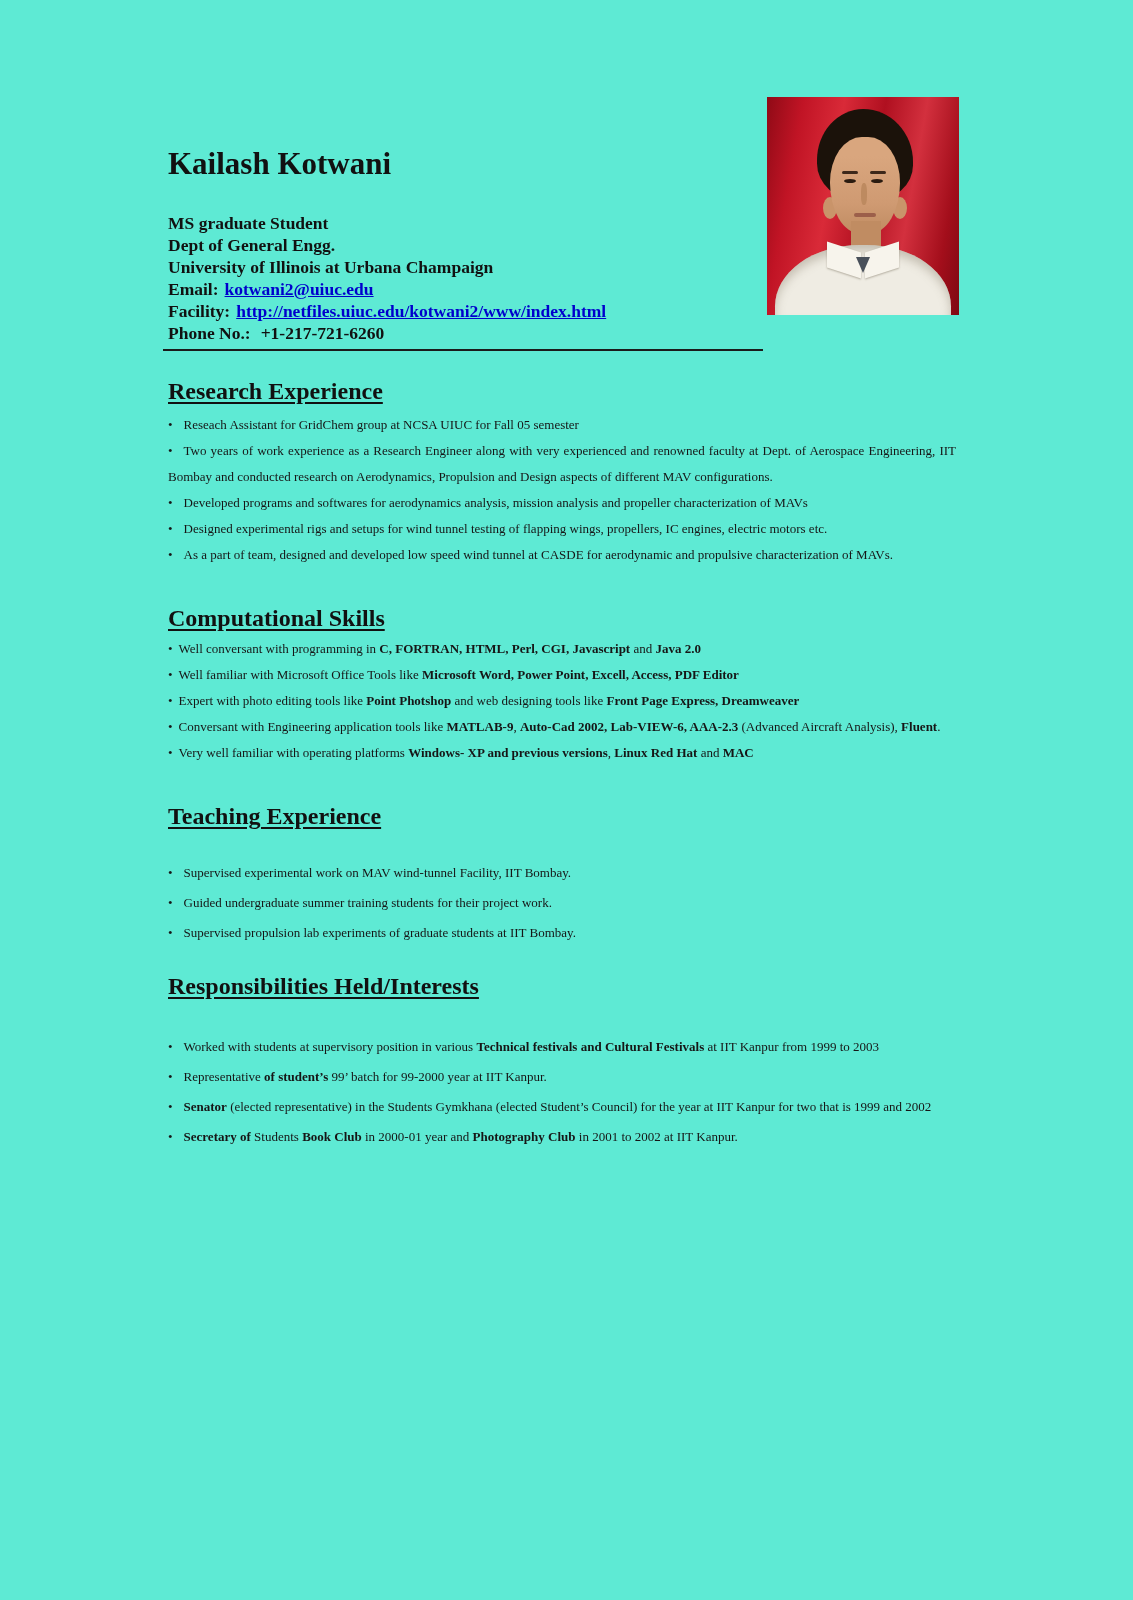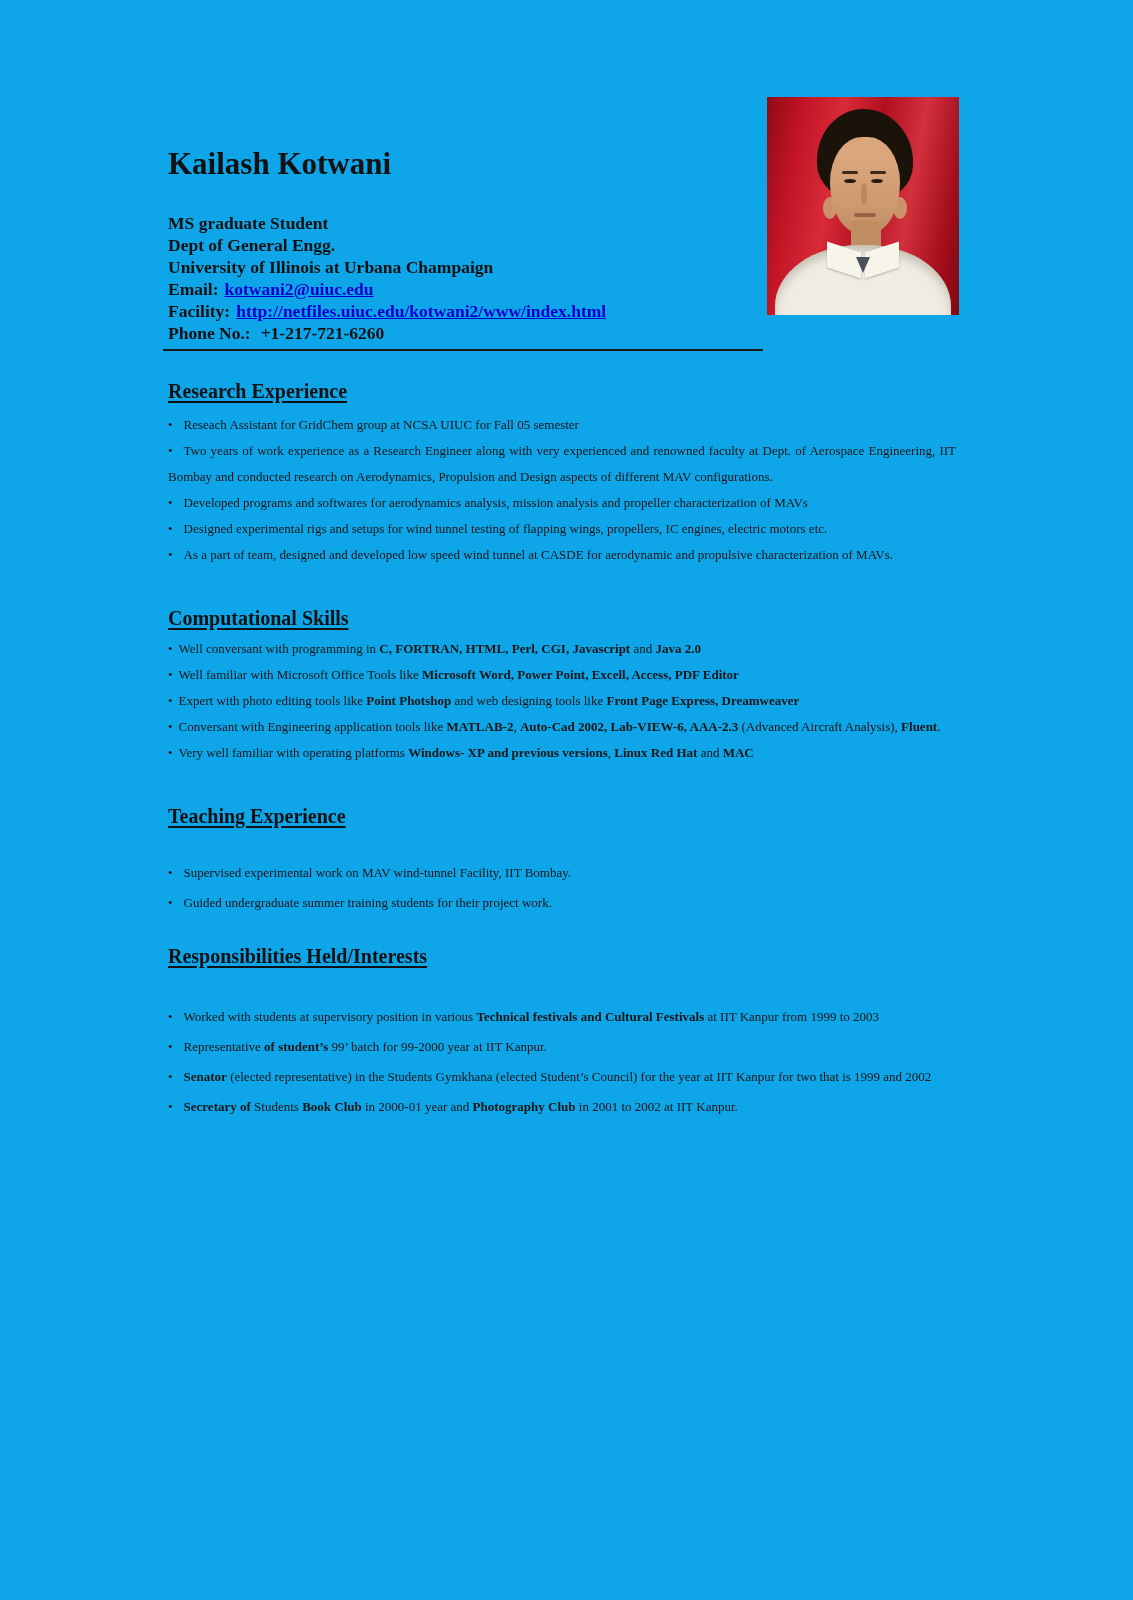--- a/index.html
+++ b/index.html
@@ -1,20 +1,20 @@
 <!DOCTYPE html>
 <html><head>
 <meta charset="utf-8">
 <style>
   html, body { margin: 0; padding: 0; background: #ffffff; }
   .page {
     position: relative;
     width: 1133px;
     height: 1600px;
-    background: #0ea5e9;
+    background: #5eead4;
     font-family: "Liberation Serif", "DejaVu Serif", serif;
     color: #141414;
     overflow: hidden;
   }
   .content {
     position: absolute;
     left: 168px;
     top: 0;
     width: 788px;
   }
@@ -105,21 +105,21 @@
   .vneck {
     position: absolute; left: 81px; top: 12px;
     width: 0; height: 0;
     border-left: 7px solid transparent;
     border-right: 7px solid transparent;
     border-top: 16px solid #49505a;
   }
   
   section h2 {
     margin: 0;
-    font-size: 20px;
+    font-size: 24px;
     line-height: 28px;
     font-weight: bold;
     color: #111;
     text-decoration: underline;
     text-decoration-thickness: 2px;
     text-underline-offset: 3px;
     font-family: Liberation Serif, serif;
   }
   section p.bullet {
     margin: 0;
@@ -196,27 +196,28 @@
           <p class="bullet"><span class="marker">•</span><span>Two years of work experience as a Research Engineer along with very experienced and renowned faculty at Dept. of Aerospace Engineering, IIT Bombay and conducted research on Aerodynamics, Propulsion and Design aspects of different MAV configurations.</span></p>
           <p class="bullet"><span class="marker">•</span><span>Developed programs and softwares for aerodynamics analysis, mission analysis and propeller characterization of MAVs</span></p>
           <p class="bullet"><span class="marker">•</span><span>Designed experimental rigs and setups for wind tunnel testing of flapping wings, propellers, IC engines, electric motors etc.</span></p>
           <p class="bullet"><span class="marker">•</span><span>As a part of team, designed and developed low speed wind tunnel at CASDE for aerodynamic and propulsive characterization of MAVs.</span></p>
         </section>
         <section>
           <h2>Computational Skills</h2>
           <p class="bullet"><span class="marker">•</span><span>Well conversant with programming in </span><span class="b">C, FORTRAN, HTML, Perl, CGI, Javascript</span><span> and </span><span class="b">Java 2.0</span></p>
           <p class="bullet"><span class="marker">•</span><span>Well familiar with Microsoft Office Tools like </span><span class="b">Microsoft Word, Power Point, Excell, Access, PDF Editor</span></p>
           <p class="bullet"><span class="marker">•</span><span>Expert with photo editing tools like </span><span class="b">Point Photshop</span><span> and web designing tools like </span><span class="b">Front Page Express, Dreamweaver</span></p>
-          <p class="bullet"><span class="marker">•</span><span>Conversant with Engineering application tools like </span><span class="b">MATLAB-2</span><span>, </span><span class="b">Auto-Cad 2002, Lab-VIEW-6, AAA-2.3</span><span> (Advanced Aircraft Analysis), </span><span class="b">Fluent</span><span>.</span></p>
+          <p class="bullet"><span class="marker">•</span><span>Conversant with Engineering application tools like </span><span class="b">MATLAB-9</span><span>, </span><span class="b">Auto-Cad 2002, Lab-VIEW-6, AAA-2.3</span><span> (Advanced Aircraft Analysis), </span><span class="b">Fluent</span><span>.</span></p>
           <p class="bullet"><span class="marker">•</span><span>Very well familiar with operating platforms </span><span class="b">Windows- XP and previous versions</span><span>, </span><span class="b">Linux Red Hat</span><span> and </span><span class="b">MAC</span></p>
         </section>
         <section>
           <h2>Teaching Experience</h2>
           <p class="bullet"><span class="marker">•</span><span>Supervised experimental work on MAV wind-tunnel Facility, IIT Bombay.</span></p>
           <p class="bullet"><span class="marker">•</span><span>Guided undergraduate summer training students for their project work.</span></p>
+          <p class="bullet"><span class="marker">•</span><span>Supervised propulsion lab experiments of graduate students at IIT Bombay.</span></p>
         </section>
         <section>
           <h2>Responsibilities Held/Interests</h2>
           <p class="bullet"><span class="marker">•</span><span>Worked with students at supervisory position in various </span><span class="b">Technical festivals and Cultural Festivals</span><span> at IIT Kanpur from 1999 to 2003</span></p>
           <p class="bullet"><span class="marker">•</span><span>Representative </span><span class="b">of student’s</span><span> 99’ batch for 99-2000 year at IIT Kanpur.</span></p>
           <p class="bullet"><span class="marker">•</span><span class="b">Senator</span><span> (elected representative) in the Students Gymkhana (elected Student’s Council) for the year at IIT Kanpur for two that is 1999 and 2002</span></p>
           <p class="bullet"><span class="marker">•</span><span class="b">Secretary of</span><span> Students </span><span class="b">Book Club</span><span> in 2000-01 year and </span><span class="b">Photography Club</span><span> in 2001 to 2002 at IIT Kanpur.</span></p>
         </section>
       </main>
 

